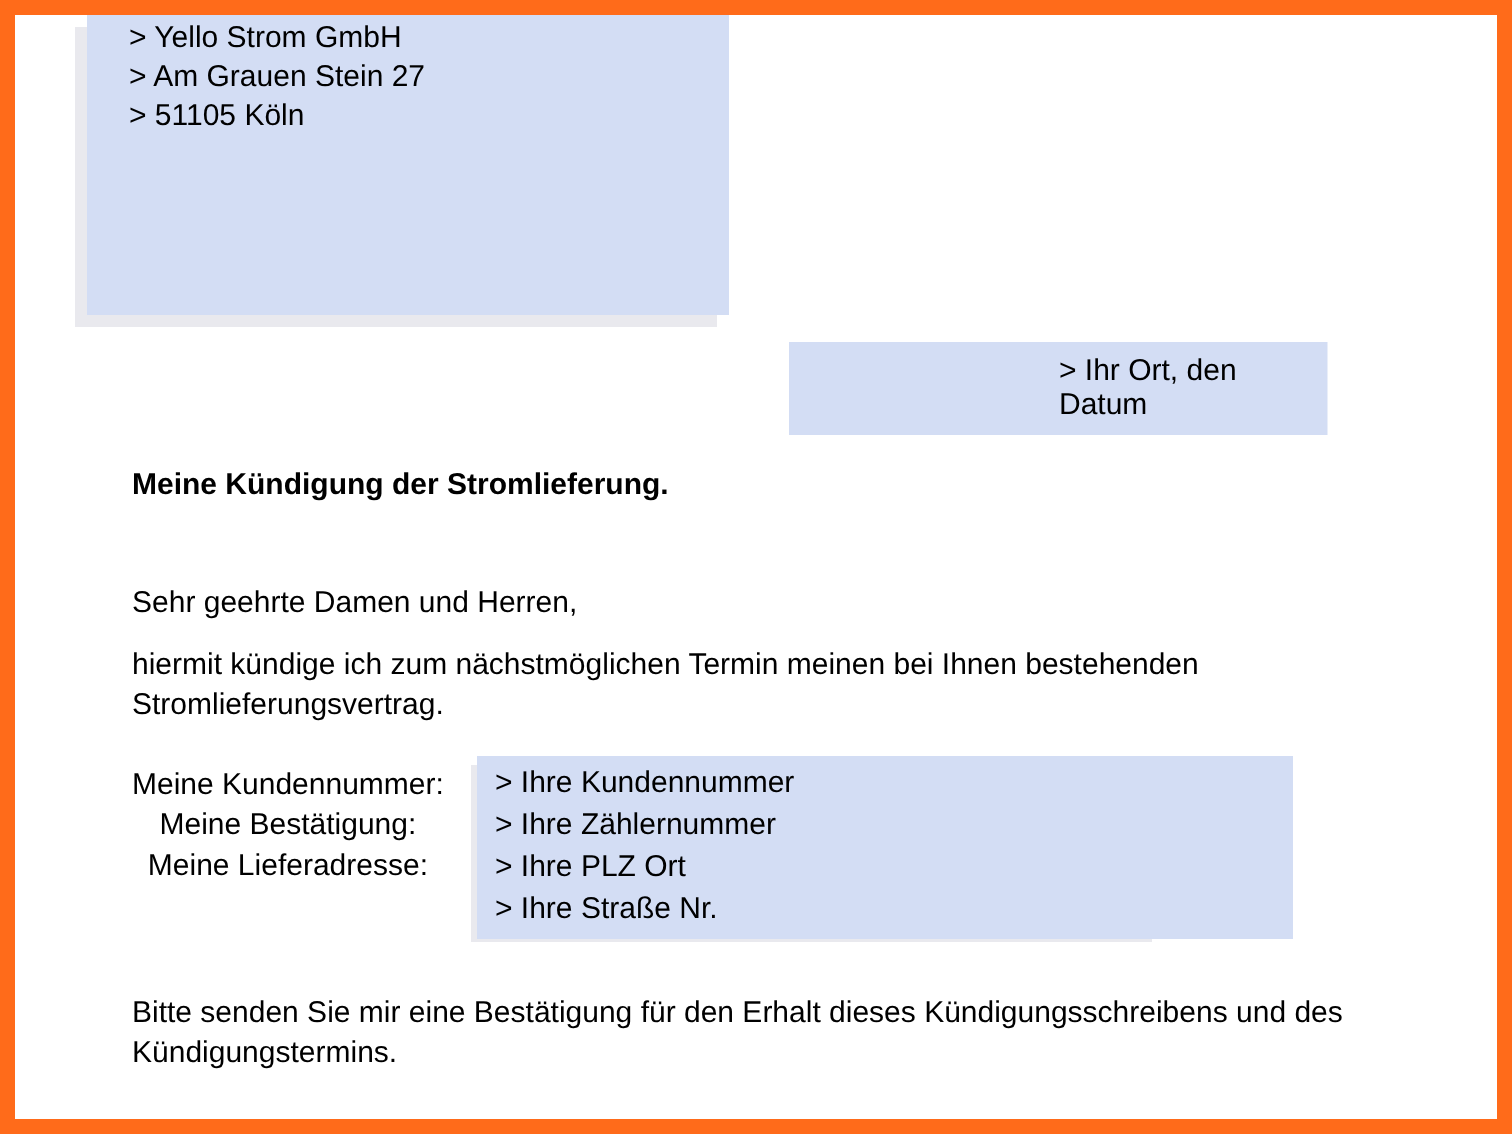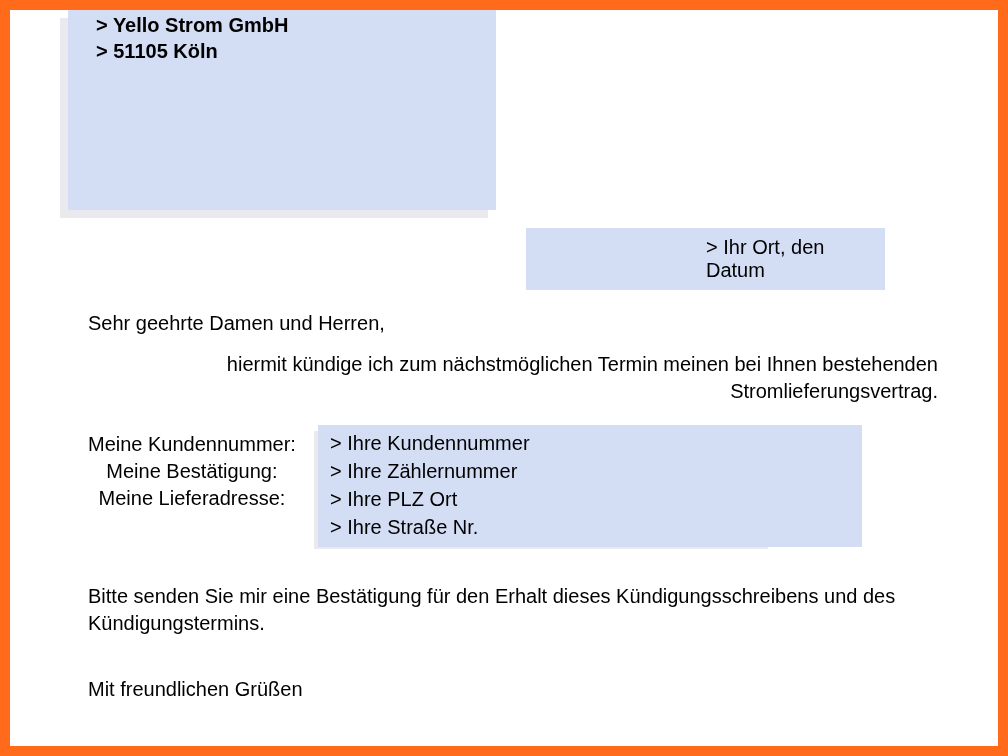--- a/index.html
+++ b/index.html
@@ -15,22 +15,21 @@
       position: absolute;
       top: 10px;
       left: 10px;
       right: 10px;
       bottom: 10px;
       padding: 0;
     }
     .address-block-wrap {
       position: absolute;
       top: 0;
-      left: 58px;
-      font-weight: bold;
+      left: 48px;
     }
     .address-shadow {
       position: absolute;
       top: 8px;
       left: -8px;
       width: 428px;
       height: 200px;
       background: #e9e9ee;
     }
     .address-block {
@@ -60,21 +59,21 @@
       right: 60px;
       font-size: 20px;
       line-height: 27px;
       color: #000;
     }
     .subject {
       font-weight: bold;
       margin-bottom: 52px;
     }
     .salutation { margin-bottom: 14px; }
-    .para1 { margin-bottom: 26px; text-align: right; }
+    .para1 { margin-bottom: 26px; }
     .fields-wrap { position: relative; margin-bottom: 28px; }
     .fields-labels {
       position: absolute;
       top: 0;
       left: 0;
       line-height: 27px;
       text-align: center;
     }
     .fields-values-wrap {
       position: absolute;
@@ -101,29 +100,31 @@
   </style>
 </head>
 <body>
 
 <div class="page">
 
   <div class="address-block-wrap">
     <div class="address-shadow"></div>
     <div class="address-block">
       <div>&gt; Yello Strom GmbH</div>
+      <div>&gt; Am Grauen Stein 27</div>
       <div>&gt; 51105 Köln</div>
     </div>
   </div>
 
   <div class="date-block">
     <span>&gt; Ihr Ort, den Datum</span>
   </div>
 
   <div class="content">
+    <div class="subject">Meine Kündigung der Stromlieferung.</div>
     <div class="salutation">Sehr geehrte Damen und Herren,</div>
     <div class="para1">hiermit kündige ich zum nächstmöglichen Termin meinen bei Ihnen bestehenden Stromlieferungsvertrag.</div>
 
     <div class="fields-wrap">
       <div class="fields-labels">
         <div>Meine Kundennummer:</div>
         <div>Meine Bestätigung:</div>
         <div>Meine Lieferadresse:</div>
       </div>
       <div class="fields-values-wrap">

